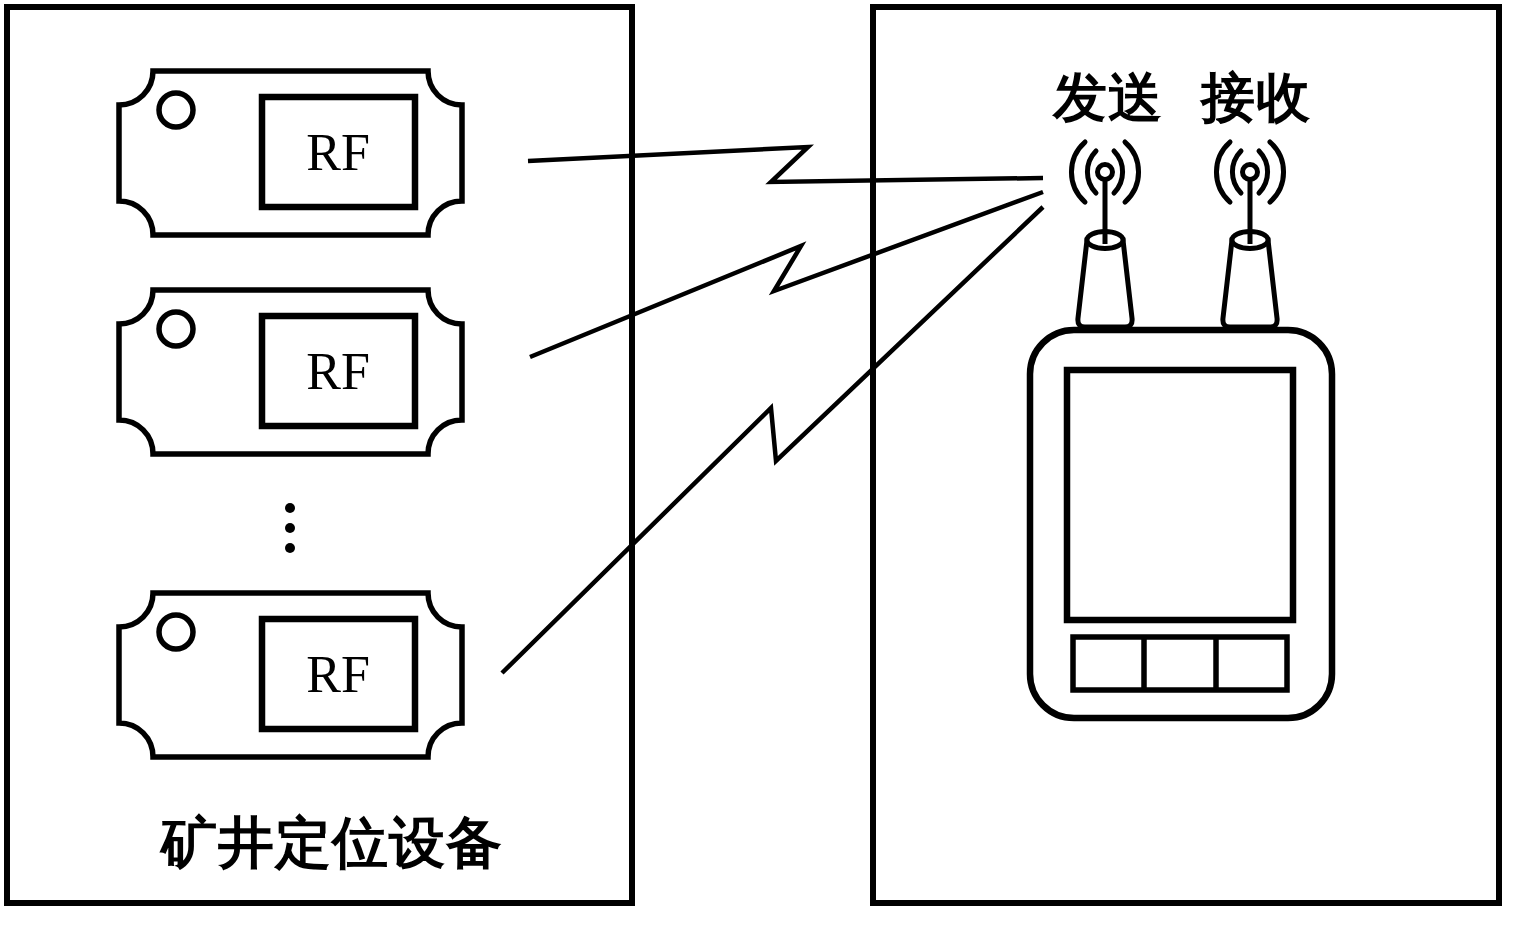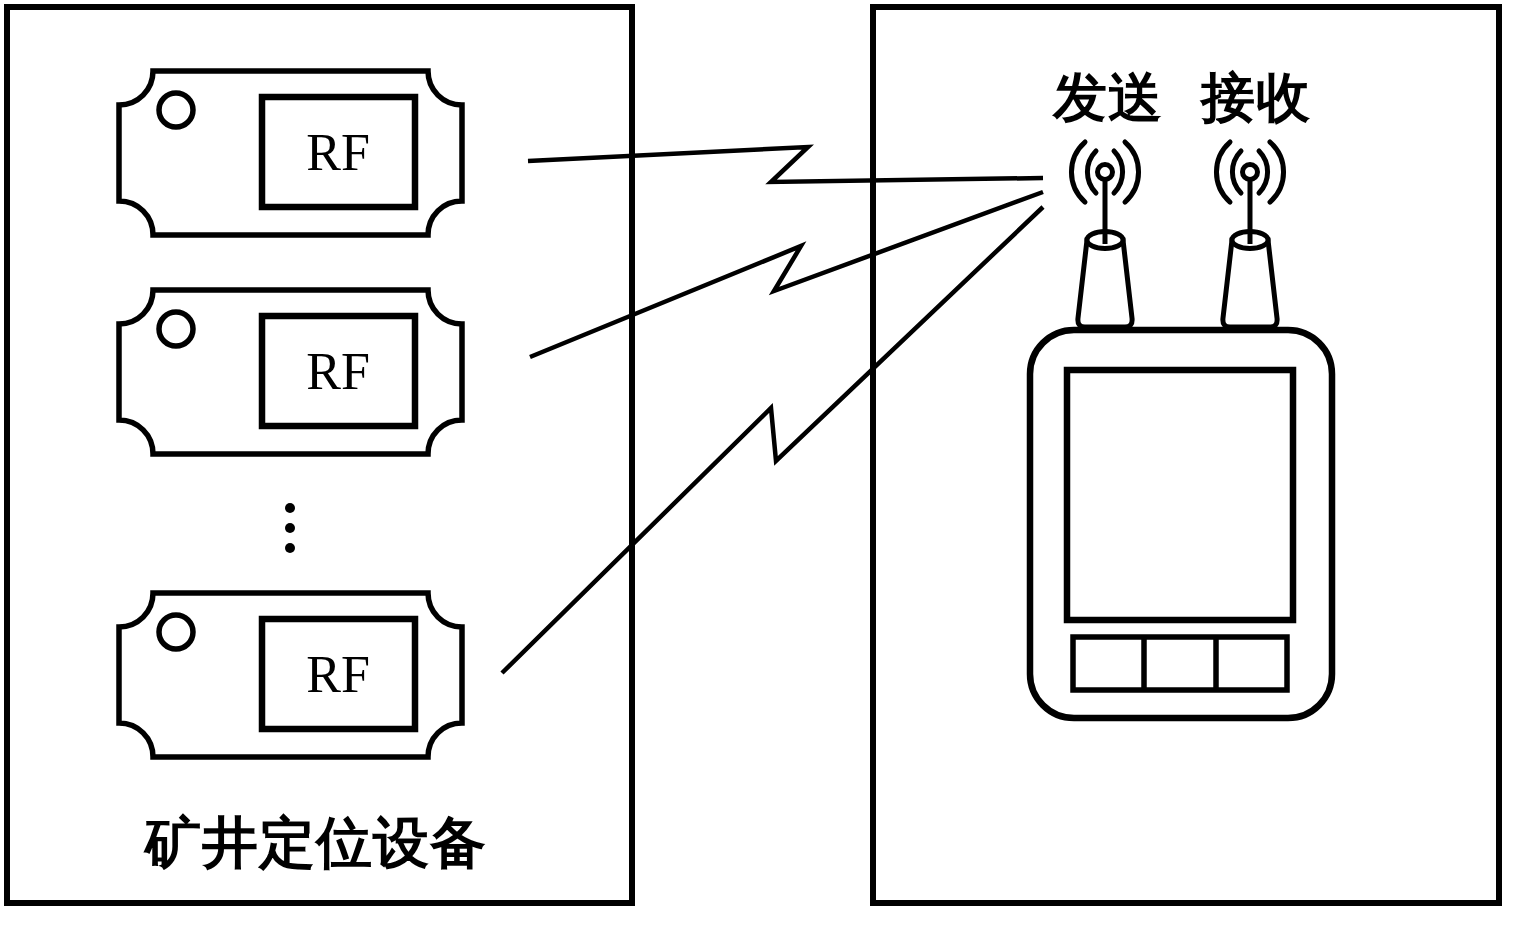--- a/index.html
+++ b/index.html
@@ -98,14 +98,14 @@
     </g>
   </svg>
 
   <div class="lbl rf" style="left:338px;top:153px;">RF</div>
   <div class="lbl rf" style="left:338px;top:372px;">RF</div>
   <div class="lbl rf" style="left:338px;top:675px;">RF</div>
 
   <div class="lbl cjk ant-lbl" style="left:1108px;top:97px;">发送</div>
   <div class="lbl cjk ant-lbl" style="left:1256px;top:97px;">接收</div>
 
-  <div class="lbl cjk caption" style="left:316px;top:843px;">矿井定位设备</div>
+  <div class="lbl cjk caption" style="left:332px;top:843px;">矿井定位设备</div>
 </div>
 
 </body></html>

